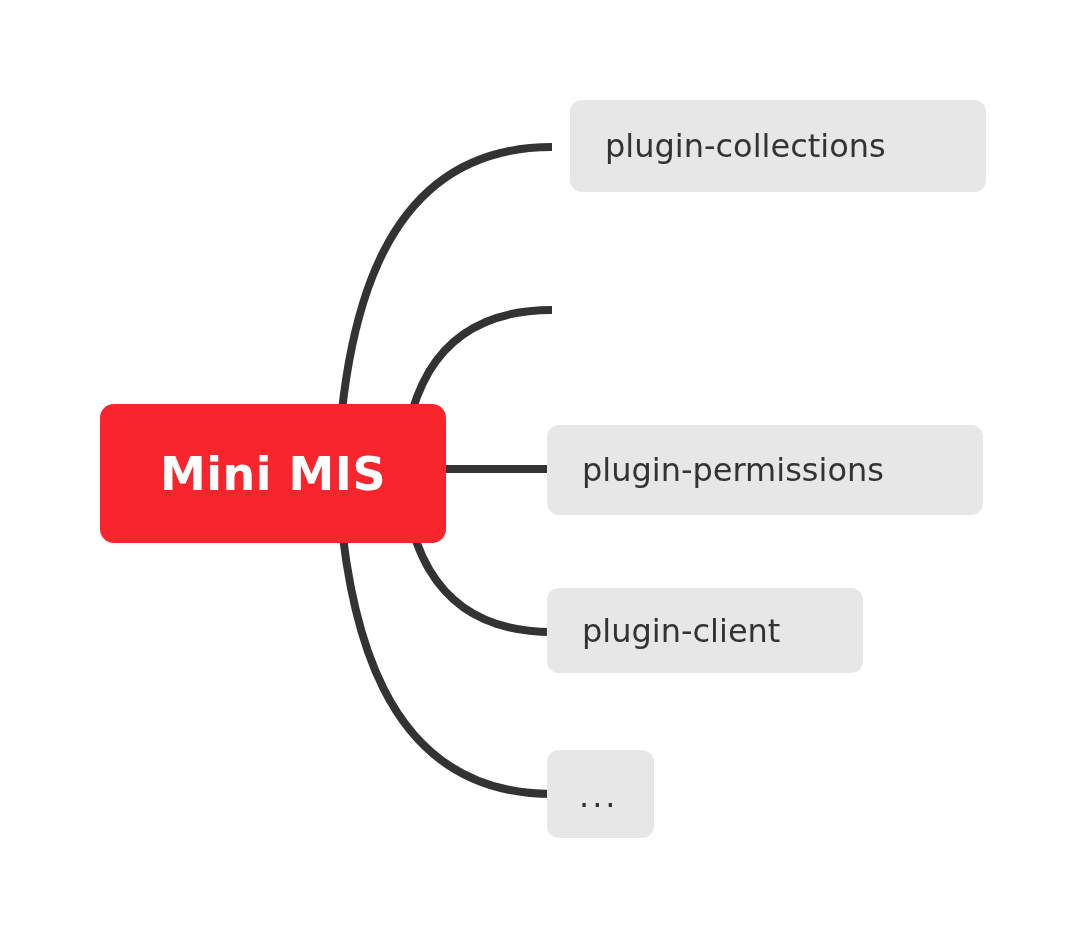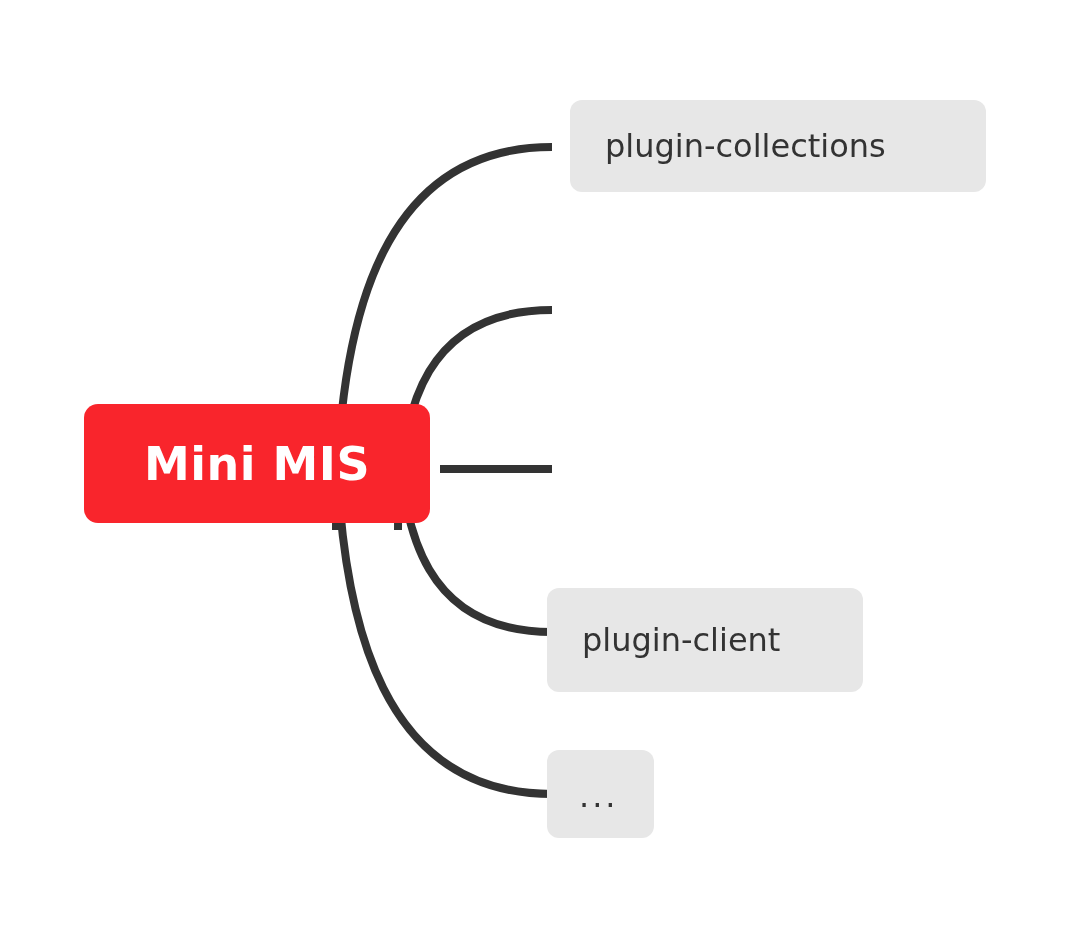--- a/index.html
+++ b/index.html
@@ -75,31 +75,34 @@
   <svg id="edges" viewBox="0 0 1082 940" xmlns="http://www.w3.org/2000/svg">
     <g fill="none" stroke="#333333" stroke-width="8" stroke-linecap="butt">
       <path d="M 336 530 C 336 300, 390 147, 552 147"></path>
       <path d="M 398 530 C 398 400, 430 310, 552 310"></path>
       <path d="M 440 469 L 552 469"></path>
       <path d="M 398 408 C 398 540, 430 632, 552 632"></path>
       <path d="M 336 408 C 336 640, 390 794, 552 794"></path>
     </g>
   </svg>
 
-  <div class="node root-node" style="left:84px; top:404px; width:346px; height:119px;">
+  <div class="node root-node" style="left:100px; top:404px; width:346px; height:139px;">
     <span class="root-label">Mini MIS</span>
   </div>
 
   <div class="node leaf-node" style="left:547px; top:100px; width:416px; height:92px;margin-left:23px;">
     <span class="leaf-label">plugin-collections</span>
   </div>
 
 
+  <div class="node leaf-node" style="left:547px; top:425px; width:436px; height:90px;">
+    <span class="leaf-label">plugin-permissions</span>
+  </div>
 
-  <div class="node leaf-node" style="left:547px; top:588px; width:316px; height:104px;">
+  <div class="node leaf-node" style="left:547px; top:588px; width:316px; height:85px;">
     <span class="leaf-label">plugin-client</span>
   </div>
 
   <div class="node leaf-node" style="left:547px; top:750px; width:107px; height:88px;">
     <span class="leaf-label ellipsis">...</span>
   </div>
 
 </div>
 
 </body></html>

